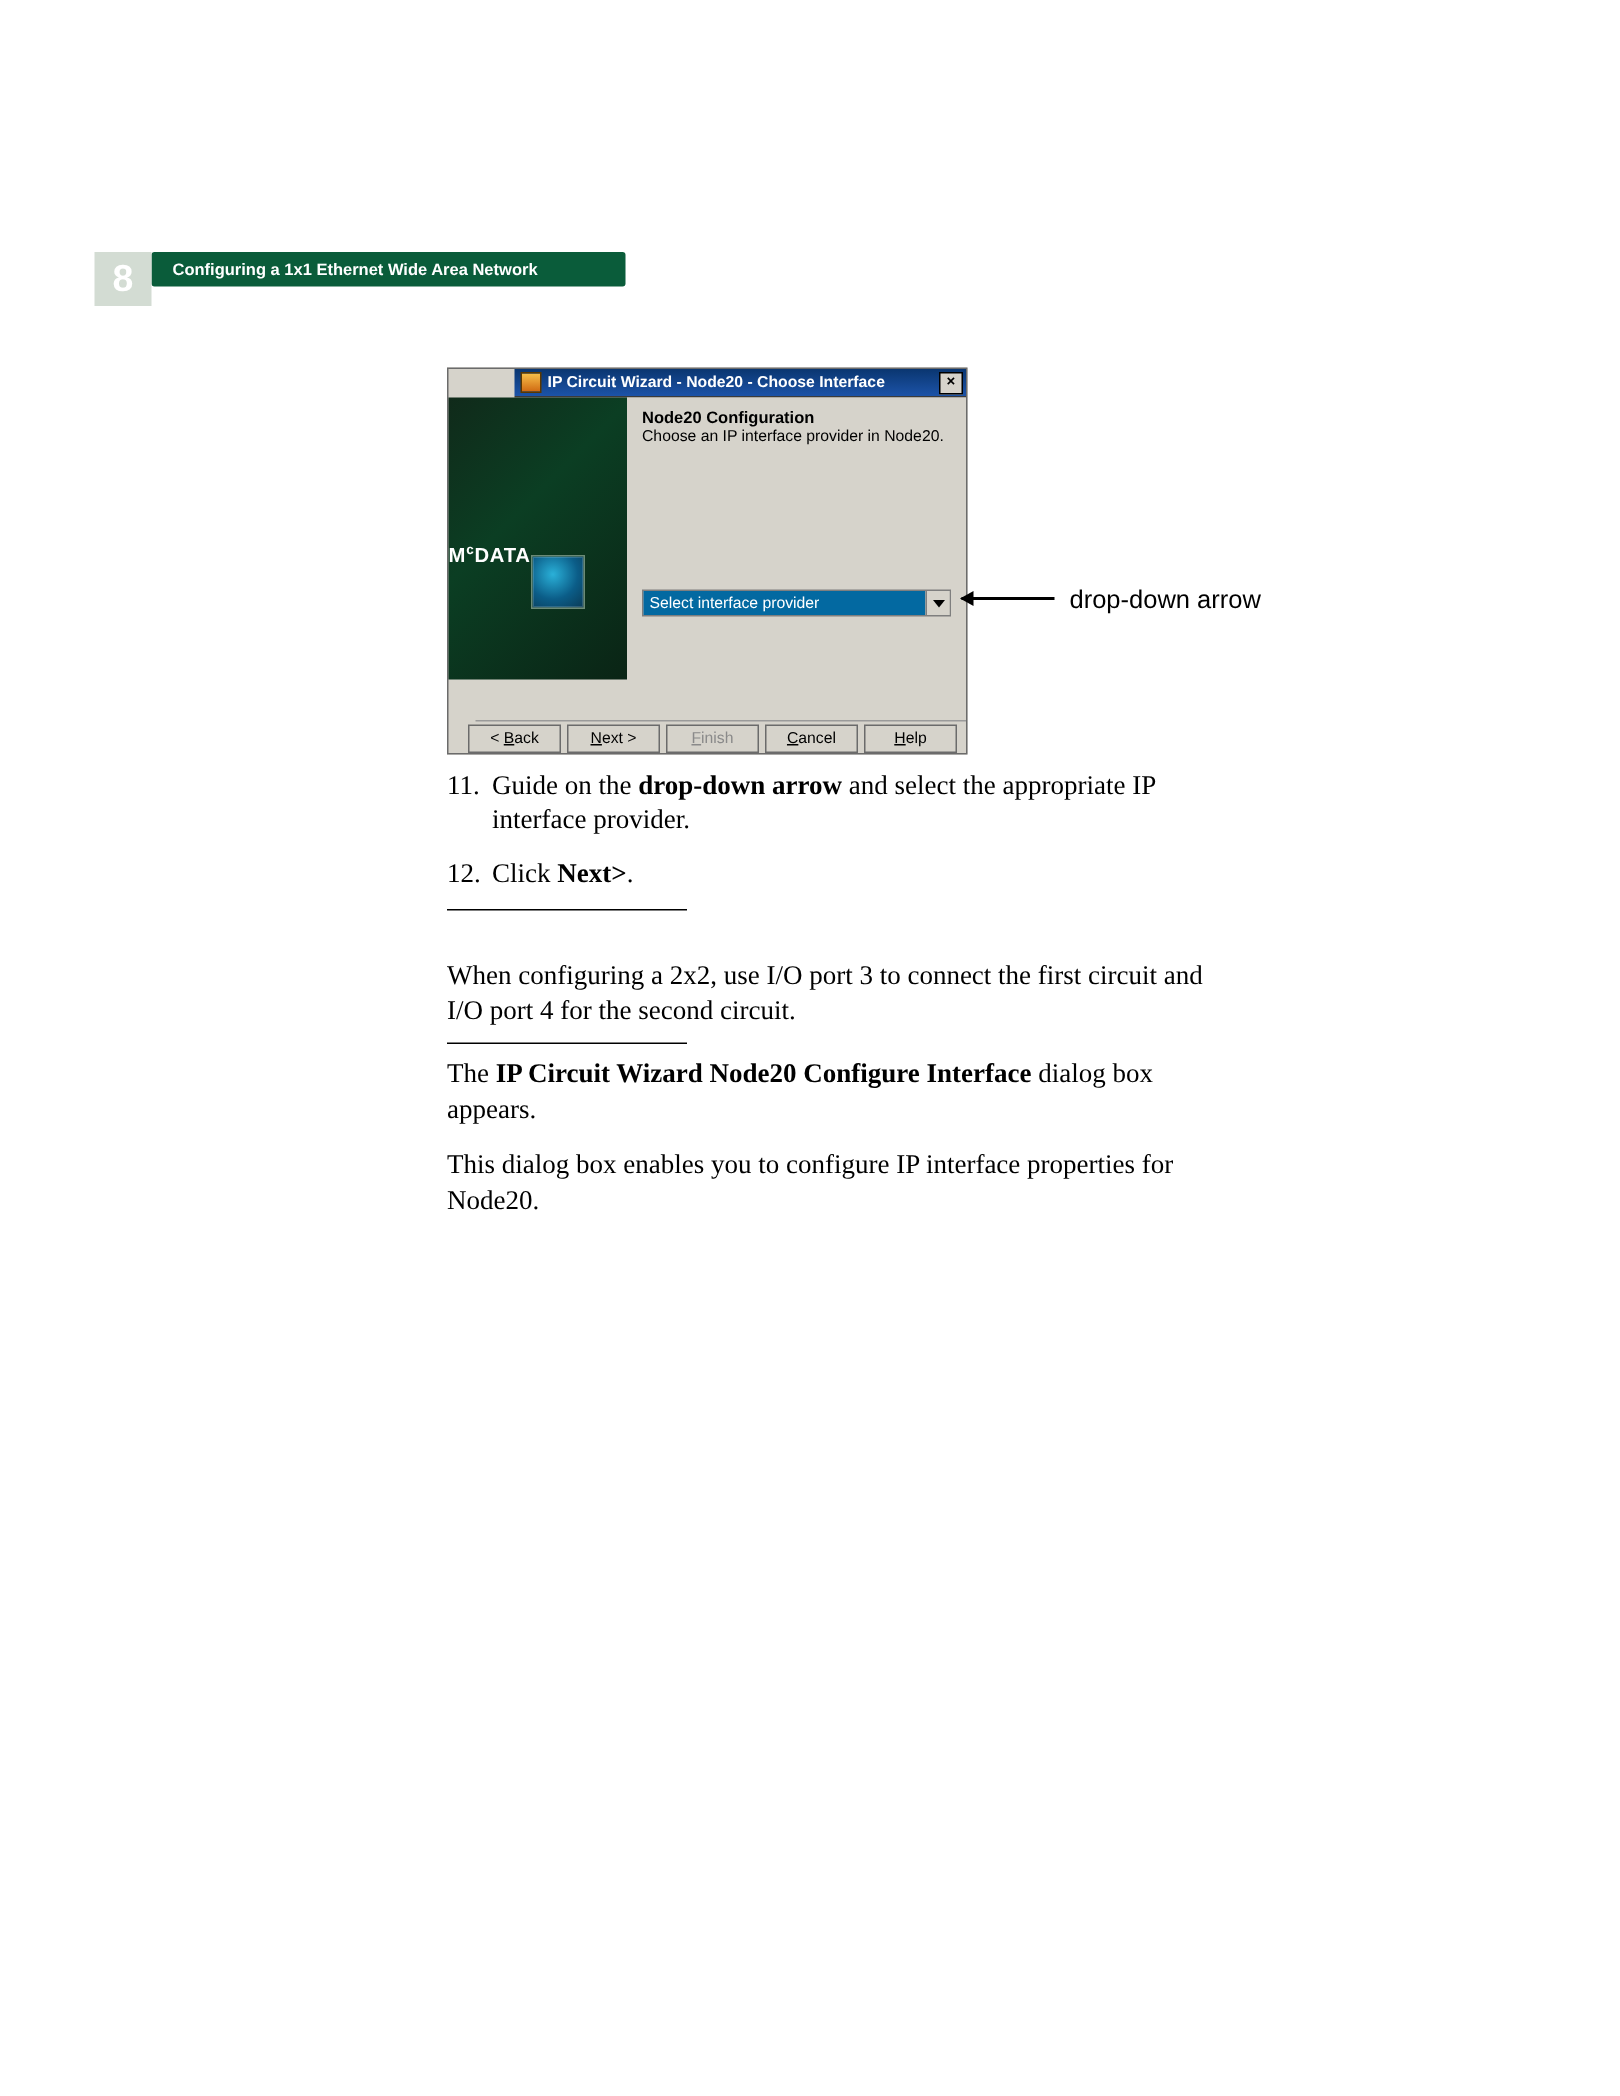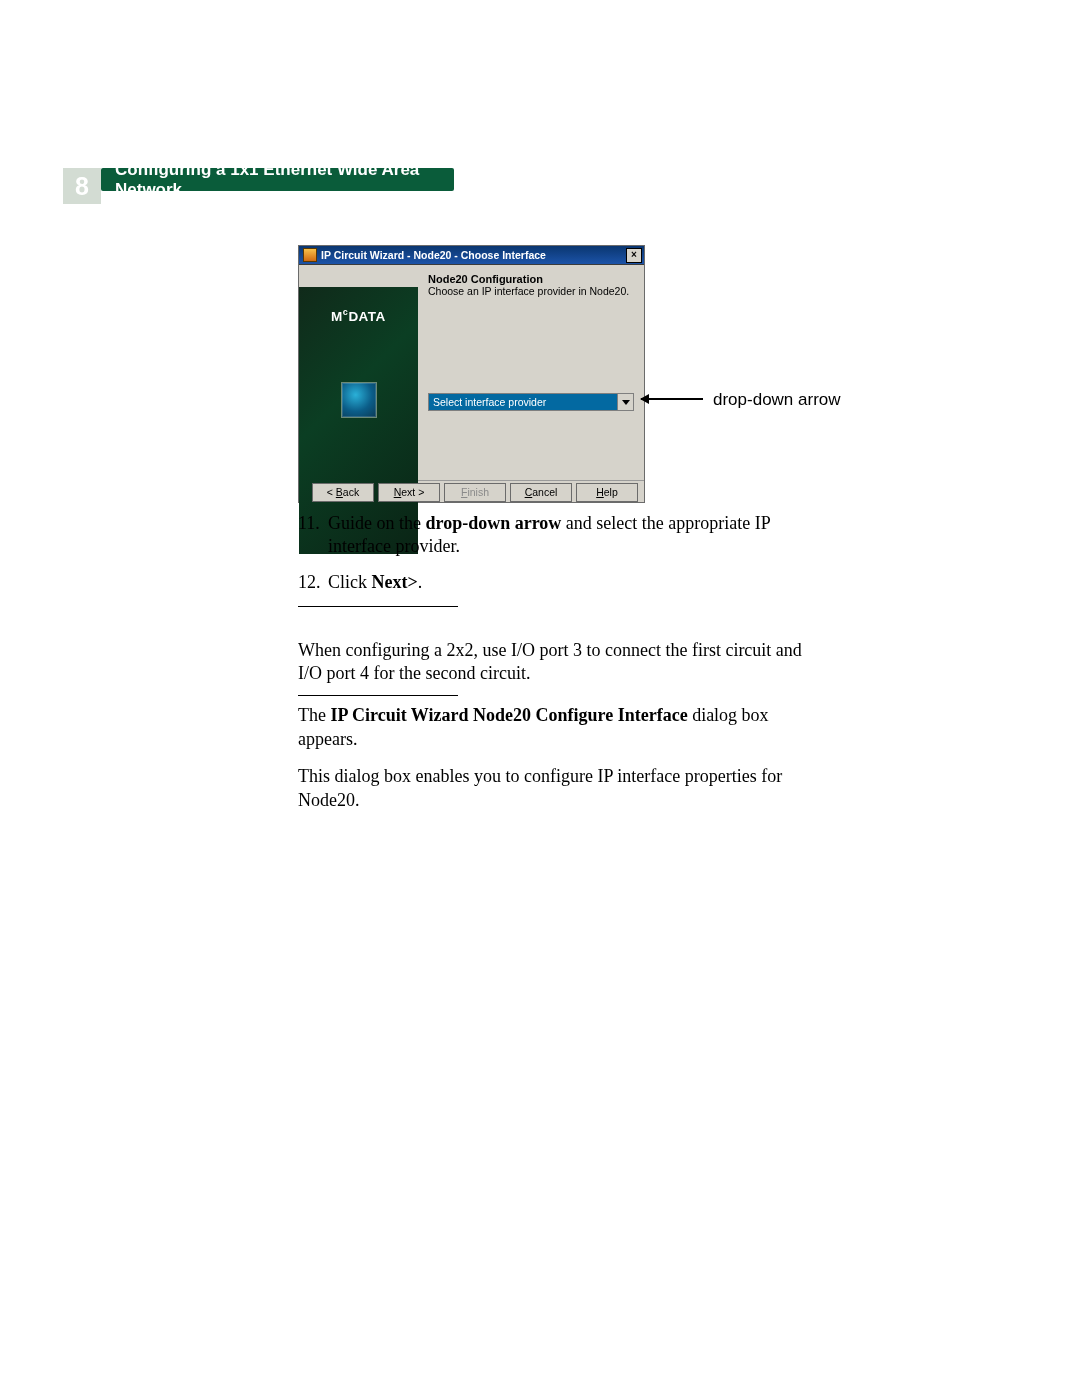--- a/index.html
+++ b/index.html
@@ -27,26 +27,26 @@
     font-weight: 600;
     display: flex;
     align-items: center;
     justify-content: center;
     z-index: 2;
   }
   .chapter-title-bar {
     position: absolute;
     left: 101px;
     top: 168px;
-    width: 353px;
+    width: 316px;
     height: 23px;
     background: #0a5c3a;
     border-radius: 2px;
     color: #fff;
-    font-size: 17px;
+    font-size: 11px;
     font-weight: 600;
     display: flex;
     align-items: center;
     padding-left: 14px;
     box-sizing: border-box;
   }
   
   .dialog {
     position: absolute;
     left: 298px;
@@ -60,20 +60,21 @@
   }
   .dialog-titlebar {
     height: 18px;
     background: linear-gradient(#0a3670, #1c53a8);
     color: #fff;
     display: flex;
     align-items: center;
     padding: 0 2px 0 4px;
     font-weight: bold;
     border-bottom: 1px solid #3b3b3b;
+    margin-left: 44px;
   }
   .dialog-titlebar .tb-icon {
     width: 12px; height: 12px;
     background: linear-gradient(#f7c04a, #d06a12);
     border: 1px solid #5a3800;
     margin-right: 4px;
   }
   .dialog-titlebar .tb-title { flex: 1; font-size: 10.5px; }
   .dialog-titlebar .tb-close {
     width: 14px; height: 13px;
@@ -84,28 +85,27 @@
     line-height: 12px;
     font-size: 10px;
     color: #000;
   }
   .dialog-body {
     display: flex;
     height: 215px;
   }
   .dialog-side {
     width: 119px;
-    height: 267px;
+    height: 188px;
     background: linear-gradient(135deg, #102a1a 0%, #0b3e23 40%, #0a2415 100%);
     color: #fff;
     display: flex;
-    flex-direction: column;
+    flex-direction: row;
     align-items: center;
     box-sizing: border-box;
-    margin-top: 22px;
   }
   .dialog-side .mcd-logo {
     margin-top: 20px;
     font-size: 13.5px;
     font-weight: 800;
     letter-spacing: 0.5px;
     font-family: Arial, sans-serif;
   }
   .dialog-side .mcd-logo .sup { font-size: 9px; vertical-align: super; }
   .dialog-side .globe {

